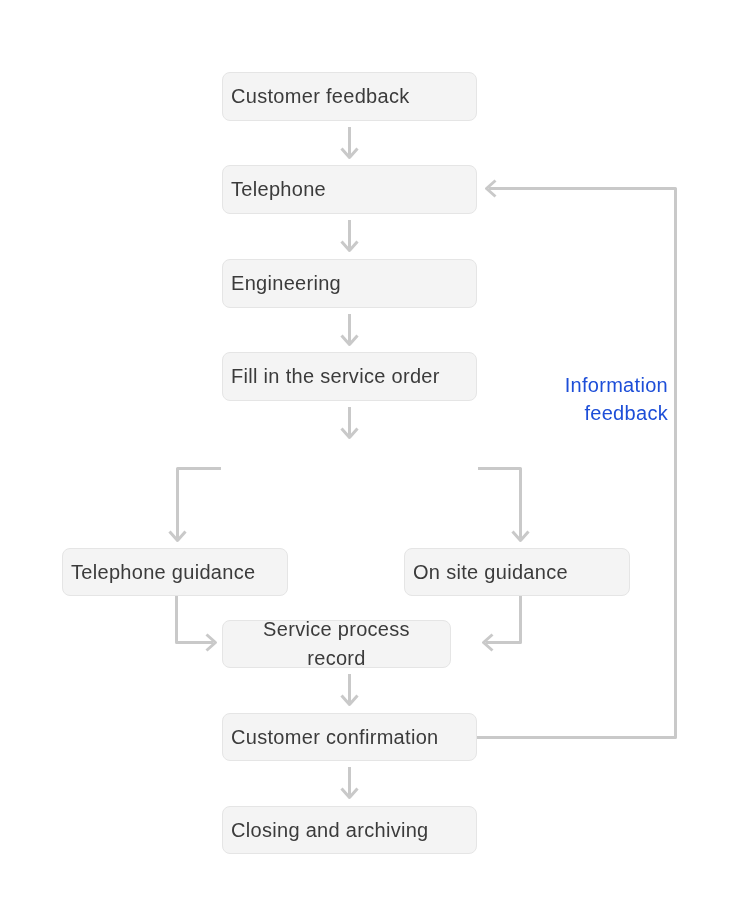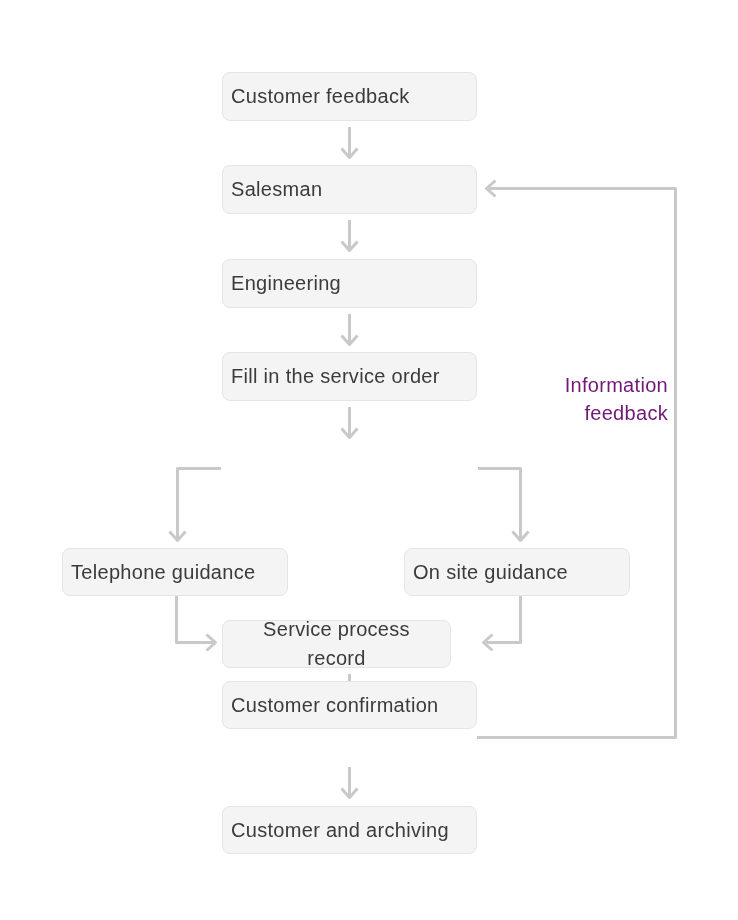--- a/index.html
+++ b/index.html
@@ -42,35 +42,35 @@
     line-height: 29px;
     letter-spacing: 0.3px;
     padding: 2px 8px;
   }
   .edge-label {
     position: absolute;
     left: 538px;
     top: 371px;
     width: 130px;
     text-align: right;
-    color: #701a75;
+    color: #1d4ed8;
     font-size: 20px;
     line-height: 28px;
     letter-spacing: 0.3px;
   }
   
   #n-customer-feedback   { left: 222px; top: 72px;  width: 255px; height: 49px; }
   #n-salesman            { left: 222px; top: 165px; width: 255px; height: 49px; }
   #n-requirements        { left: 222px; top: 259px; width: 255px; height: 49px; }
   #n-fill-service-order  { left: 222px; top: 352px; width: 255px; height: 49px; }
   #n-engineering         { left: 222px; top: 446px; width: 255px; height: 75px; }
   #n-telephone-guidance  { left: 62px;  top: 548px; width: 226px; height: 48px; }
   #n-onsite-guidance     { left: 404px; top: 548px; width: 226px; height: 48px; }
   #n-service-record      { left: 222px; top: 620px; width: 229px; height: 48px; }
-  #n-customer-confirm    { left: 222px; top: 681px; width: 255px; height: 48px; }
+  #n-customer-confirm    { left: 222px; top: 713px; width: 255px; height: 48px; }
   #n-closing-archiving   { left: 222px; top: 806px; width: 255px; height: 48px; }
 </style>
 </head>
 <body>
 
 <div id="stage">
 
   <svg id="connectors" viewBox="0 0 738 920" xmlns="http://www.w3.org/2000/svg">
     <path d="M349.5 127 V155 M341.5 148.5 L349.5 157.5 L357.5 148.5"></path>
     <path d="M349.5 220 V248 M341.5 241.5 L349.5 250.5 L357.5 241.5"></path>
@@ -83,21 +83,21 @@
     <path d="M349.5 674 V702 M341.5 695.5 L349.5 704.5 L357.5 695.5"></path>
     <path d="M349.5 767 V795 M341.5 788.5 L349.5 797.5 L357.5 788.5"></path>
     <path d="M477 737.5 H675.5 V188.5 H489 M495.5 180.5 L486.5 188.5 L495.5 196.5"></path>
   </svg>
 
   <div class="node" id="n-customer-feedback">
     <span>Customer feedback</span>
   </div>
 
   <div class="node" id="n-salesman">
-    <span>Salesman</span>
+    <span>Telephone</span>
   </div>
 
   <div class="node" id="n-requirements">
     <span>Engineering</span>
   </div>
 
   <div class="node" id="n-fill-service-order">
     <span>Fill in the service order</span>
   </div>
 
@@ -112,18 +112,18 @@
 
   <div class="node" id="n-service-record">
     <span>Service process record</span>
   </div>
 
   <div class="node" id="n-customer-confirm">
     <span>Customer confirmation</span>
   </div>
 
   <div class="node" id="n-closing-archiving">
-    <span>Customer and archiving</span>
+    <span>Closing and archiving</span>
   </div>
 
   <div class="edge-label">Information feedback</div>
 
 </div>
 
 </body></html>

